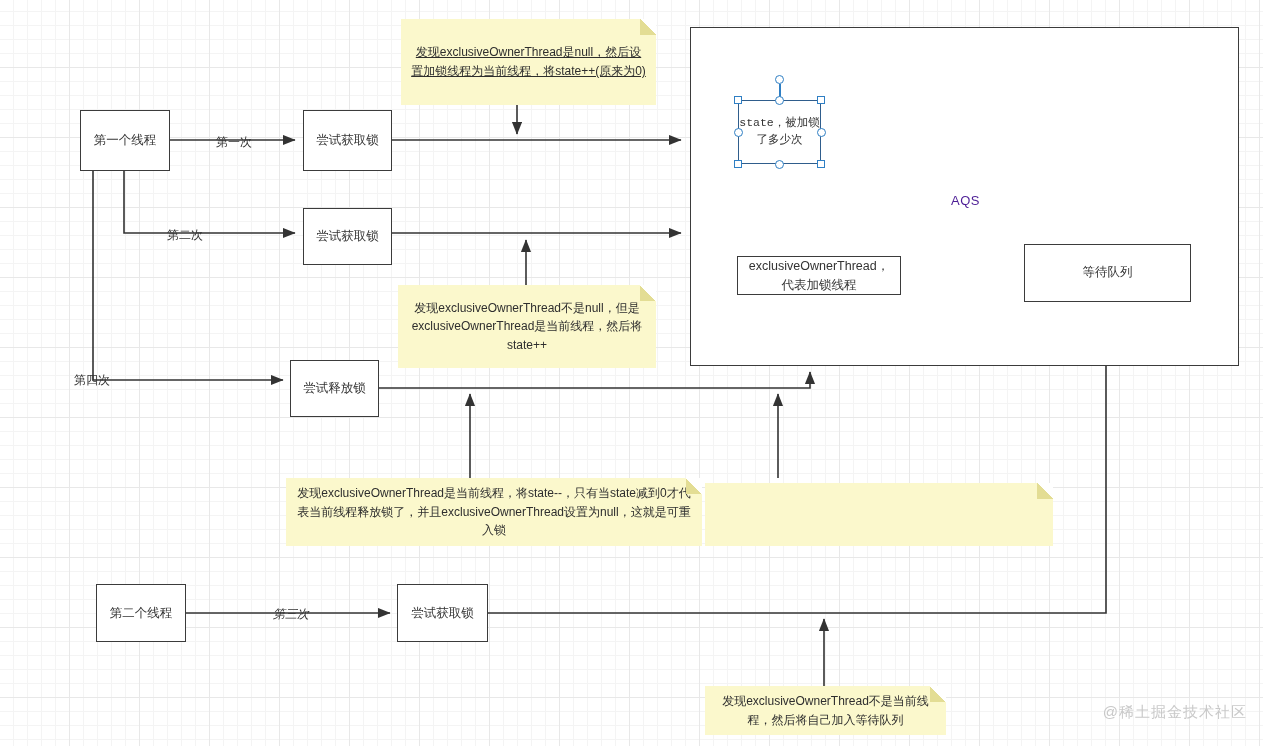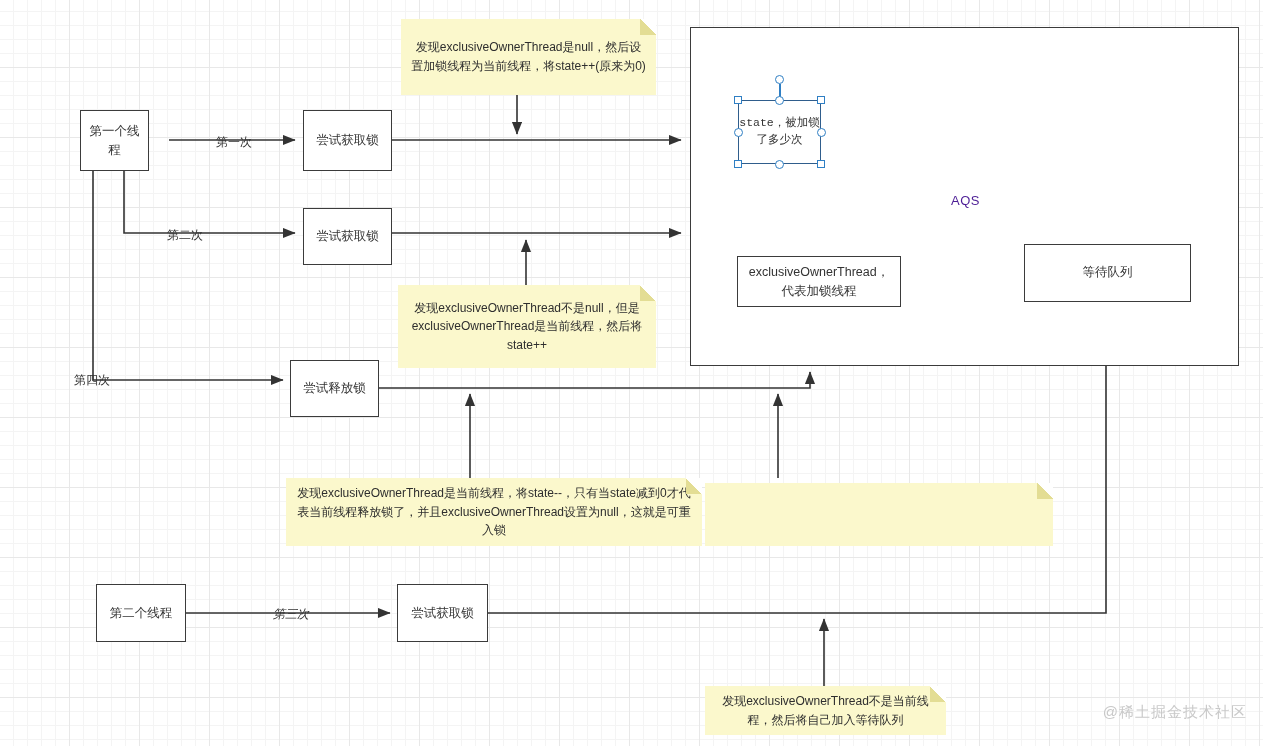--- a/index.html
+++ b/index.html
@@ -139,21 +139,21 @@
       <path d="M778,478 L778,394" marker-end="url(#arrow)"></path>
 
       <path d="M186,613 L390,613" marker-end="url(#arrow)"></path>
 
       <path d="M488,613 L1106,613 L1106,305" marker-end="url(#arrow)"></path>
 
       <path d="M824,686 L824,619" marker-end="url(#arrow)"></path>
     </g>
   </svg>
 
-  <div class="node" style="left:80px;top:110px;width:69px;height:61px;">
+  <div class="node" style="left:80px;top:110px;width:90px;height:61px;">
     <span>第一个线程</span>
   </div>
 
   <div class="node" style="left:303px;top:110px;width:89px;height:61px;">
     <span>尝试获取锁</span>
   </div>
 
   <div class="node" style="left:303px;top:208px;width:89px;height:57px;">
     <span>尝试获取锁</span>
   </div>
@@ -171,21 +171,21 @@
   </div>
 
   <div class="edge-label" style="left:213px;top:134px;"><span>第一次</span></div>
   <div class="edge-label" style="left:164px;top:227px;"><span>第二次</span></div>
   <div class="edge-label" style="left:71px;top:372px;"><span>第四次</span></div>
   <div class="edge-label" style="left:270px;top:606px;font-style:italic;"><span>第三次</span></div>
 
   <div id="aqs-container">
     <div id="aqs-label">AQS</div>
 
-    <div class="node" style="left:46px;top:228px;width:164px;height:51px;">
+    <div class="node" style="left:46px;top:228px;width:164px;height:39px;">
       <span>exclusiveOwnerThread，代表加锁线程</span>
     </div>
 
     <div class="node" style="left:333px;top:216px;width:167px;height:58px;font-family:Liberation Mono, monospace;">
       <span>等待队列</span>
     </div>
   </div>
 
   <div id="state-box">
     <span>state，被加锁了多少次</span>
@@ -194,21 +194,21 @@
   <div class="handle ci" style="left:775px;top:75px;"></div>
   <div class="handle sq" style="left:734px;top:96px;"></div>
   <div class="handle ci" style="left:775px;top:95.5px;"></div>
   <div class="handle sq" style="left:817px;top:96px;"></div>
   <div class="handle ci" style="left:733.5px;top:127.5px;"></div>
   <div class="handle ci" style="left:816.5px;top:127.5px;"></div>
   <div class="handle sq" style="left:734px;top:160px;"></div>
   <div class="handle ci" style="left:775px;top:159.5px;"></div>
   <div class="handle sq" style="left:817px;top:160px;"></div>
 
-  <div class="note" style="left:401px;top:19px;width:255px;height:76px;">
+  <div class="note" style="left:401px;top:19px;width:255px;height:86px;text-decoration:underline;">
     <div class="fold"></div>
     <span>发现exclusiveOwnerThread是null，然后设置加锁线程为当前线程，将state++(原来为0)</span>
   </div>
 
   <div class="note" style="left:398px;top:285px;width:258px;height:83px;">
     <div class="fold"></div>
     <span>发现exclusiveOwnerThread不是null，但是exclusiveOwnerThread是当前线程，然后将state++</span>
   </div>
 
   <div class="note" style="left:262px;top:478px;width:416px;height:68px;margin-left:24px;">

